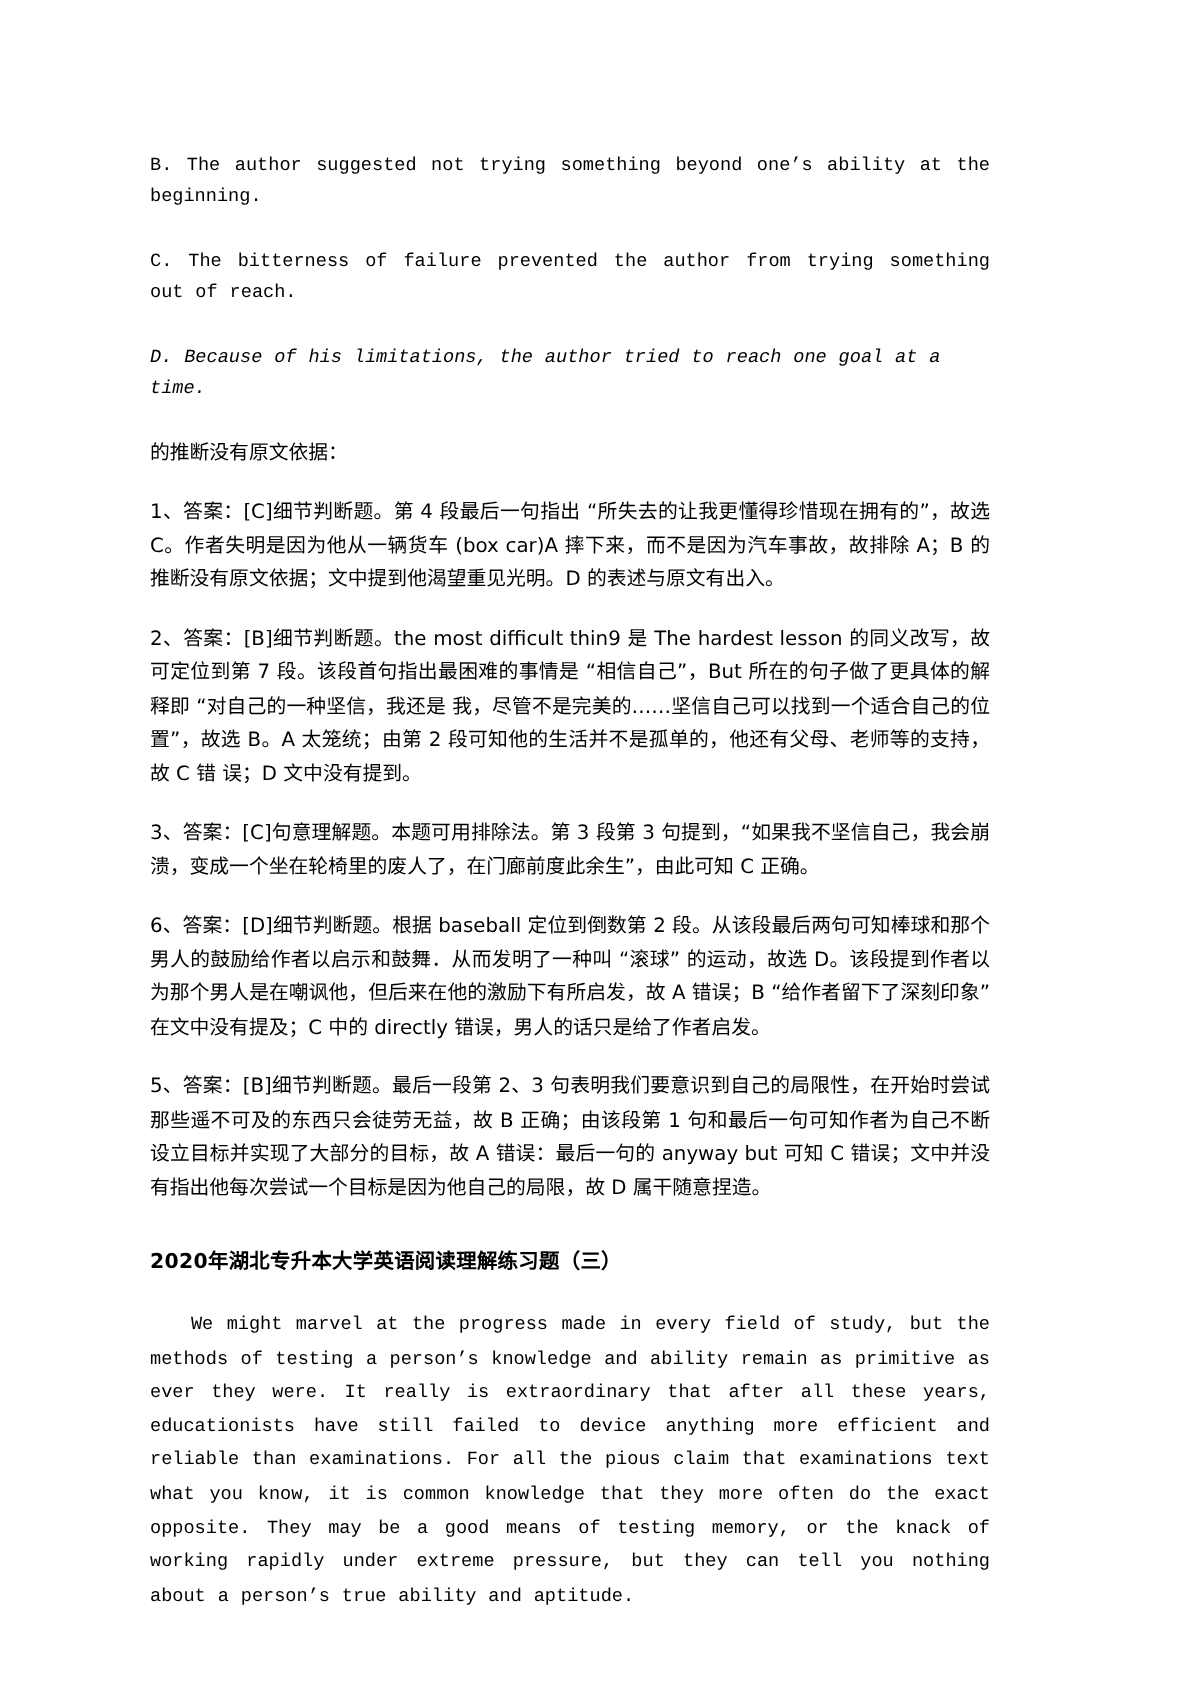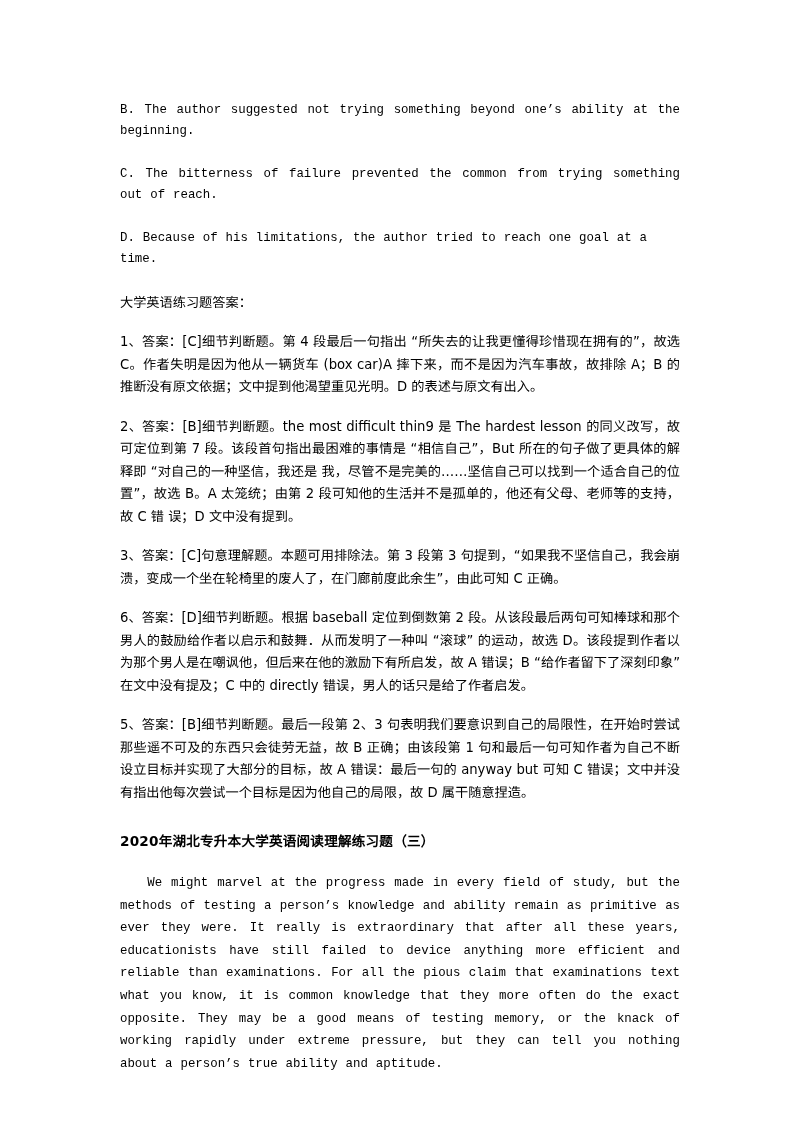--- a/index.html
+++ b/index.html
@@ -12,21 +12,21 @@
     width: 794px;
     height: 1123px;
     position: relative;
     overflow: hidden;
     font-family: "Liberation Mono", "DejaVu Sans Mono", monospace;
     color: #000000;
     -webkit-font-smoothing: none;
   }
   .page {
     position: absolute;
-    left: 120px;
+    left: 100px;
     top: 0;
     width: 560px;
     height: 1123px;
     box-sizing: border-box;
   }
   .content {
     position: absolute;
     top: 100px;
     left: 0;
     width: 560px;
@@ -37,20 +37,21 @@
     margin: 0 0 22px 0;
     font-family: "Liberation Mono", "DejaVu Sans Mono", monospace;
     font-size: 12.4px;
     line-height: 21px;
     text-align: justify;
     text-justify: inter-word;
     word-spacing: 0.5px;
   }
   p.eng-opt.nojust {
     text-align: left;
+    font-style: italic;
   }
 
   
   p.cn-head {
     margin: 0 0 18px 0;
     font-family: "DejaVu Sans", "Liberation Sans", sans-serif;
     font-size: 13.2px;
     line-height: 21px;
     text-align: left;
   }
@@ -89,25 +90,25 @@
   }
 </style>
 </head>
 <body>
 
 <div class="page">
   <div class="content">
 
     <p class="eng-opt">B. The author suggested not trying something beyond one’s ability at the beginning.</p>
 
-    <p class="eng-opt">C. The bitterness of failure prevented the common from trying something out of reach.</p>
+    <p class="eng-opt">C. The bitterness of failure prevented the author from trying something out of reach.</p>
 
     <p class="eng-opt nojust">D. Because of his limitations, the author tried to reach one goal at a time.</p>
 
-    <p class="cn-head">大学英语练习题答案：</p>
+    <p class="cn-head">的推断没有原文依据：</p>
 
     <p class="cn-ans">1、答案：[C]细节判断题。第 4 段最后一句指出 “所失去的让我更懂得珍惜现在拥有的”，故选 C。作者失明是因为他从一辆货车 (box  car)A 摔下来，而不是因为汽车事故，故排除 A；B 的推断没有原文依据；文中提到他渴望重见光明。D 的表述与原文有出入。</p>
 
     <p class="cn-ans">2、答案：[B]细节判断题。the most difficult thin9 是 The hardest lesson 的同义改写，故可定位到第 7 段。该段首句指出最困难的事情是 “相信自己”，But 所在的句子做了更具体的解释即 “对自己的一种坚信，我还是 我，尽管不是完美的……坚信自己可以找到一个适合自己的位置”，故选 B。A 太笼统；由第 2 段可知他的生活并不是孤单的，他还有父母、老师等的支持，故 C 错 误；D 文中没有提到。</p>
 
     <p class="cn-ans">3、答案：[C]句意理解题。本题可用排除法。第 3 段第 3 句提到，“如果我不坚信自己，我会崩溃，变成一个坐在轮椅里的废人了，在门廊前度此余生”，由此可知 C 正确。</p>
 
     <p class="cn-ans">6、答案：[D]细节判断题。根据 baseball 定位到倒数第 2 段。从该段最后两句可知棒球和那个男人的鼓励给作者以启示和鼓舞．从而发明了一种叫 “滚球” 的运动，故选 D。该段提到作者以为那个男人是在嘲讽他，但后来在他的激励下有所启发，故 A 错误；B “给作者留下了深刻印象” 在文中没有提及；C 中的 directly 错误，男人的话只是给了作者启发。</p>
 
     <p class="cn-ans">5、答案：[B]细节判断题。最后一段第 2、3 句表明我们要意识到自己的局限性，在开始时尝试那些遥不可及的东西只会徒劳无益，故 B 正确；由该段第 1 句和最后一句可知作者为自己不断设立目标并实现了大部分的目标，故 A 错误：最后一句的 anyway but 可知 C 错误；文中并没有指出他每次尝试一个目标是因为他自己的局限，故 D 属干随意捏造。</p>

